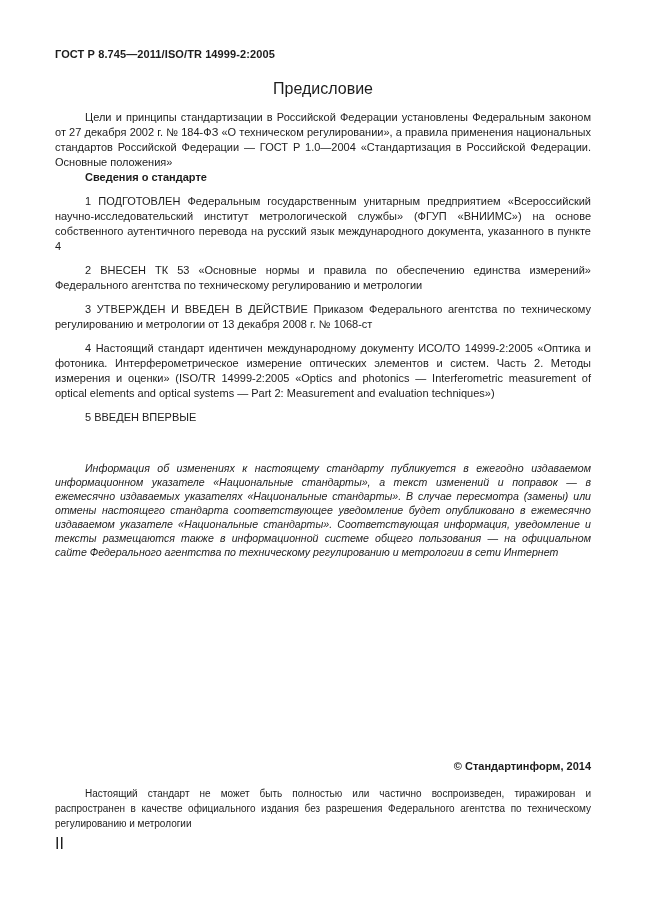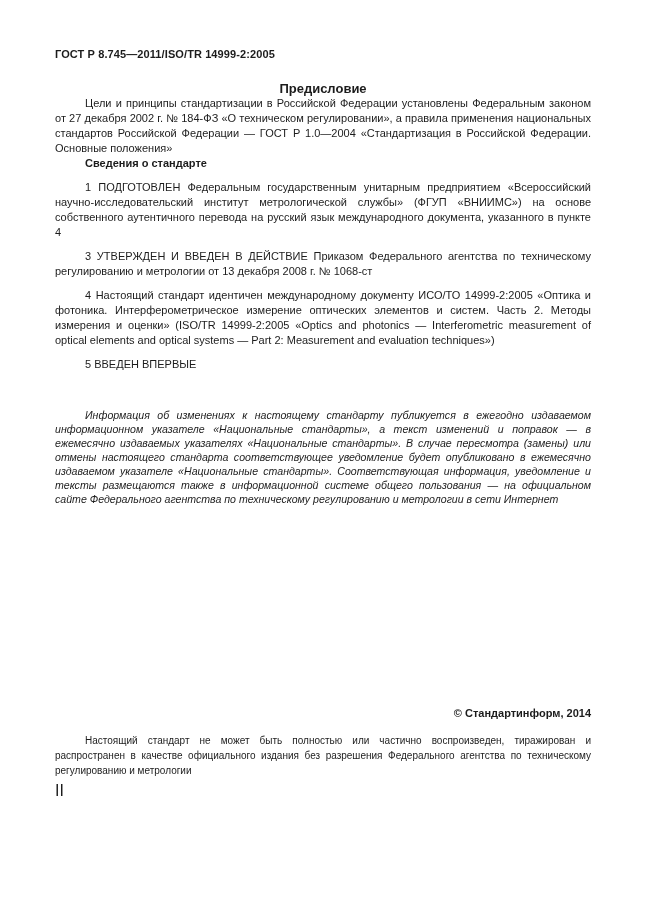--- a/index.html
+++ b/index.html
@@ -16,35 +16,35 @@
     padding: 48px 55px 0 55px;
     overflow: hidden;
   }
   .doc-code {
     font-size: 11px;
     font-weight: bold;
     line-height: 13px;
     letter-spacing: 0.1px;
   }
   .page-title {
-    font-size: 13px;
-    font-weight: bold;
+    font-size: 16px;
+    font-weight: normal;
     text-align: center;
     margin-top: 20px;
     line-height: 15px;
   }
   .para {
     font-size: 11px;
     line-height: 15px;
     text-align: justify;
     text-indent: 30px;
     margin-top: 9px;
   }
   .para.first {
-    margin-top: 0;
+    margin-top: 14px;
   }
   .section-heading {
     font-size: 11px;
     font-weight: bold;
     line-height: 15px;
     text-indent: 30px;
   }
   .notice-italic {
     font-size: 10.6px;
     font-style: italic;
@@ -81,20 +81,21 @@
   <div class="doc-code">ГОСТ Р 8.745—2011/ISO/TR 14999-2:2005</div>
 
   <div class="page-title">Предисловие</div>
 
   <div class="para first">Цели и принципы стандартизации  в  Российской Федерации установлены Федеральным законом от 27 декабря 2002 г. № 184-ФЗ «О техническом регулировании», а правила применения национальных стандартов Российской Федерации — ГОСТ Р  1.0—2004 «Стандартизация в Российской Федерации. Основные положения»</div>
 
   <div class="section-heading">Сведения о стандарте</div>
 
   <div class="para">1 ПОДГОТОВЛЕН Федеральным государственным унитарным предприятием «Всероссийский научно-исследовательский институт метрологической службы» (ФГУП «ВНИИМС») на основе собственного аутентичного перевода на русский язык международного документа, указанного в пункте 4</div>
 
+  <div class="para">2 ВНЕСЕН ТК 53 «Основные нормы и правила по обеспечению единства измерений» Федерального агентства по техническому регулированию и метрологии</div>
 
   <div class="para">3 УТВЕРЖДЕН И ВВЕДЕН В ДЕЙСТВИЕ Приказом Федерального агентства по техническому регулированию и метрологии от 13 декабря 2008 г. № 1068-ст</div>
 
   <div class="para">4 Настоящий стандарт идентичен международному документу ИСО/ТО 14999-2:2005 «Оптика и фотоника. Интерферометрическое измерение оптических элементов и систем. Часть 2. Методы измерения и оценки» (ISO/TR 14999-2:2005 «Optics and photonics — Interferometric measurement of optical elements and optical systems — Part 2: Measurement and evaluation techniques»)</div>
 
   <div class="para">5 ВВЕДЕН ВПЕРВЫЕ</div>
 
   <div class="notice-italic">Информация об изменениях к настоящему стандарту публикуется в ежегодно издаваемом информационном указателе «Национальные стандарты», а текст изменений и поправок — в ежемесячно издаваемых указателях «Национальные стандарты». В случае пересмотра (замены) или отмены настоящего стандарта соответствующее уведомление будет опубликовано в ежемесячно издаваемом указателе «Национальные стандарты». Соответствующая информация, уведомление и тексты размещаются также в информационной системе общего пользования — на официальном сайте Федерального агентства по техническому регулированию и метрологии в сети Интернет</div>
 
   <div class="copyright">© Стандартинформ, 2014</div>

